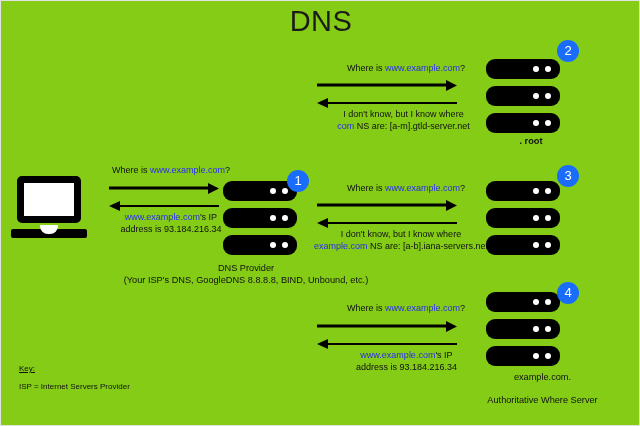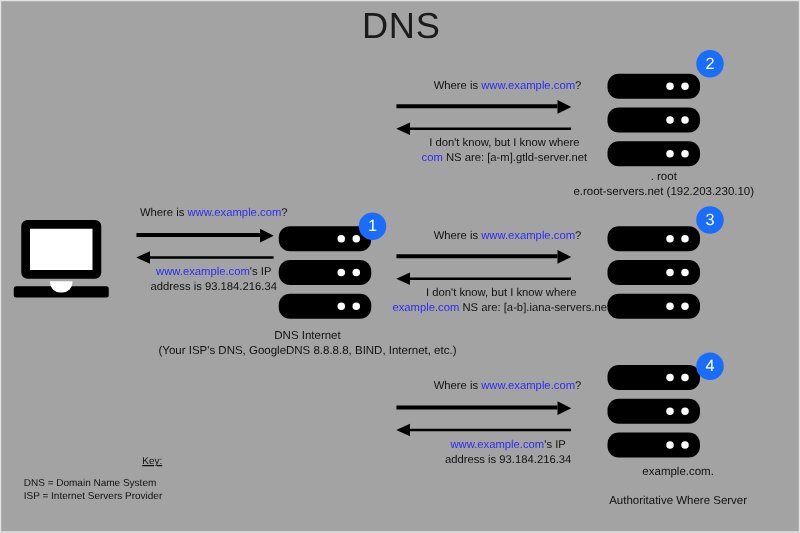--- a/index.html
+++ b/index.html
@@ -7,21 +7,21 @@
     padding: 0;
     background: #ffffff;
   }
   body {
     font-family: "Liberation Sans", sans-serif;
   }
   #page {
     position: relative;
     width: 640px;
     height: 426px;
-    background: #a3a3a3;
+    background: #84cc16;
     border: 1px solid #e2e2e2;
     box-sizing: border-box;
     overflow: hidden;
   }
   .title {
     position: absolute;
     left: 0;
     top: 4px;
     width: 640px;
     text-align: center;
@@ -126,21 +126,20 @@
   .key {
     position: absolute;
     font-size: 8px;
     line-height: 10px;
     color: #111111;
     white-space: nowrap;
   }
   .key .hdr {
     text-decoration: underline;
     margin-bottom: 8px;
-    text-align: right;
   }
 </style>
 </head>
 <body>
 
 <div id="page">
 
   <div class="title">DNS</div>
 
   <div class="laptop" style="left:10px; top:175px;">
@@ -181,22 +180,22 @@
         <span class="dot d2"></span>
       </div>
     <div class="unit">
         <span class="dot d1"></span>
         <span class="dot d2"></span>
       </div>
   </div>
   <div class="badge" style="left:286px; top:169px;">1</div>
 
   <div class="caption" style="left:100px; top:262px; width:290px;">
-    <span>DNS Internet</span><br>
-    <span>(Your ISP's DNS, GoogleDNS 8.8.8.8, BIND, Internet, etc.)</span>
+    <span>DNS Provider</span><br>
+    <span>(Your ISP's DNS, GoogleDNS 8.8.8.8, BIND, Unbound, etc.)</span>
   </div>
 
   <div class="txt" style="left:320px; top:62px; width:170px;">
     <span>Where is </span><span class="lnk">www.example.com</span><span>?</span>
   </div>
   <div class="arrow" style="left:316px; top:79px;">
     <svg width="140" height="12" viewBox="0 0 140 12">
       <line x1="0" y1="5" x2="129" y2="5" stroke="#000" stroke-width="3.2"></line>
       <polygon points="129,0 140,5.5 129,11" fill="#000"></polygon>
     </svg>
@@ -220,23 +219,22 @@
     <div class="unit">
         <span class="dot d1"></span>
         <span class="dot d2"></span>
       </div>
     <div class="unit">
         <span class="dot d1"></span>
         <span class="dot d2"></span>
       </div>
   </div>
   <div class="badge" style="left:556px; top:39px;">2</div>
-  <div class="caption" style="left:430px; top:135px; width:200px;">
+  <div class="caption" style="left:430px; top:135px; width:200px;font-weight:bold;">
     <span>. root</span><br>
-    <span>e.root-servers.net (192.203.230.10)</span>
   </div>
 
   <div class="txt" style="left:320px; top:182px; width:170px;">
     <span>Where is </span><span class="lnk">www.example.com</span><span>?</span>
   </div>
   <div class="arrow" style="left:316px; top:199px;">
     <svg width="140" height="12" viewBox="0 0 140 12">
       <line x1="0" y1="5" x2="129" y2="5" stroke="#000" stroke-width="3.2"></line>
       <polygon points="129,0 140,5.5 129,11" fill="#000"></polygon>
     </svg>
@@ -304,17 +302,16 @@
   </div>
   <div class="badge" style="left:556px; top:281px;">4</div>
   <div class="caption" style="left:434px; top:371px; width:215px;text-align:center;">
     <span>example.com.</span><br>
     <br>
     <span>Authoritative Where Server</span>
   </div>
 
   <div class="key" style="left:18px; top:363px;">
     <div class="hdr">Key:</div>
-    <div>DNS = Domain Name System</div>
     <div>ISP = Internet Servers Provider</div>
   </div>
 
 </div>
 
 </body></html>

